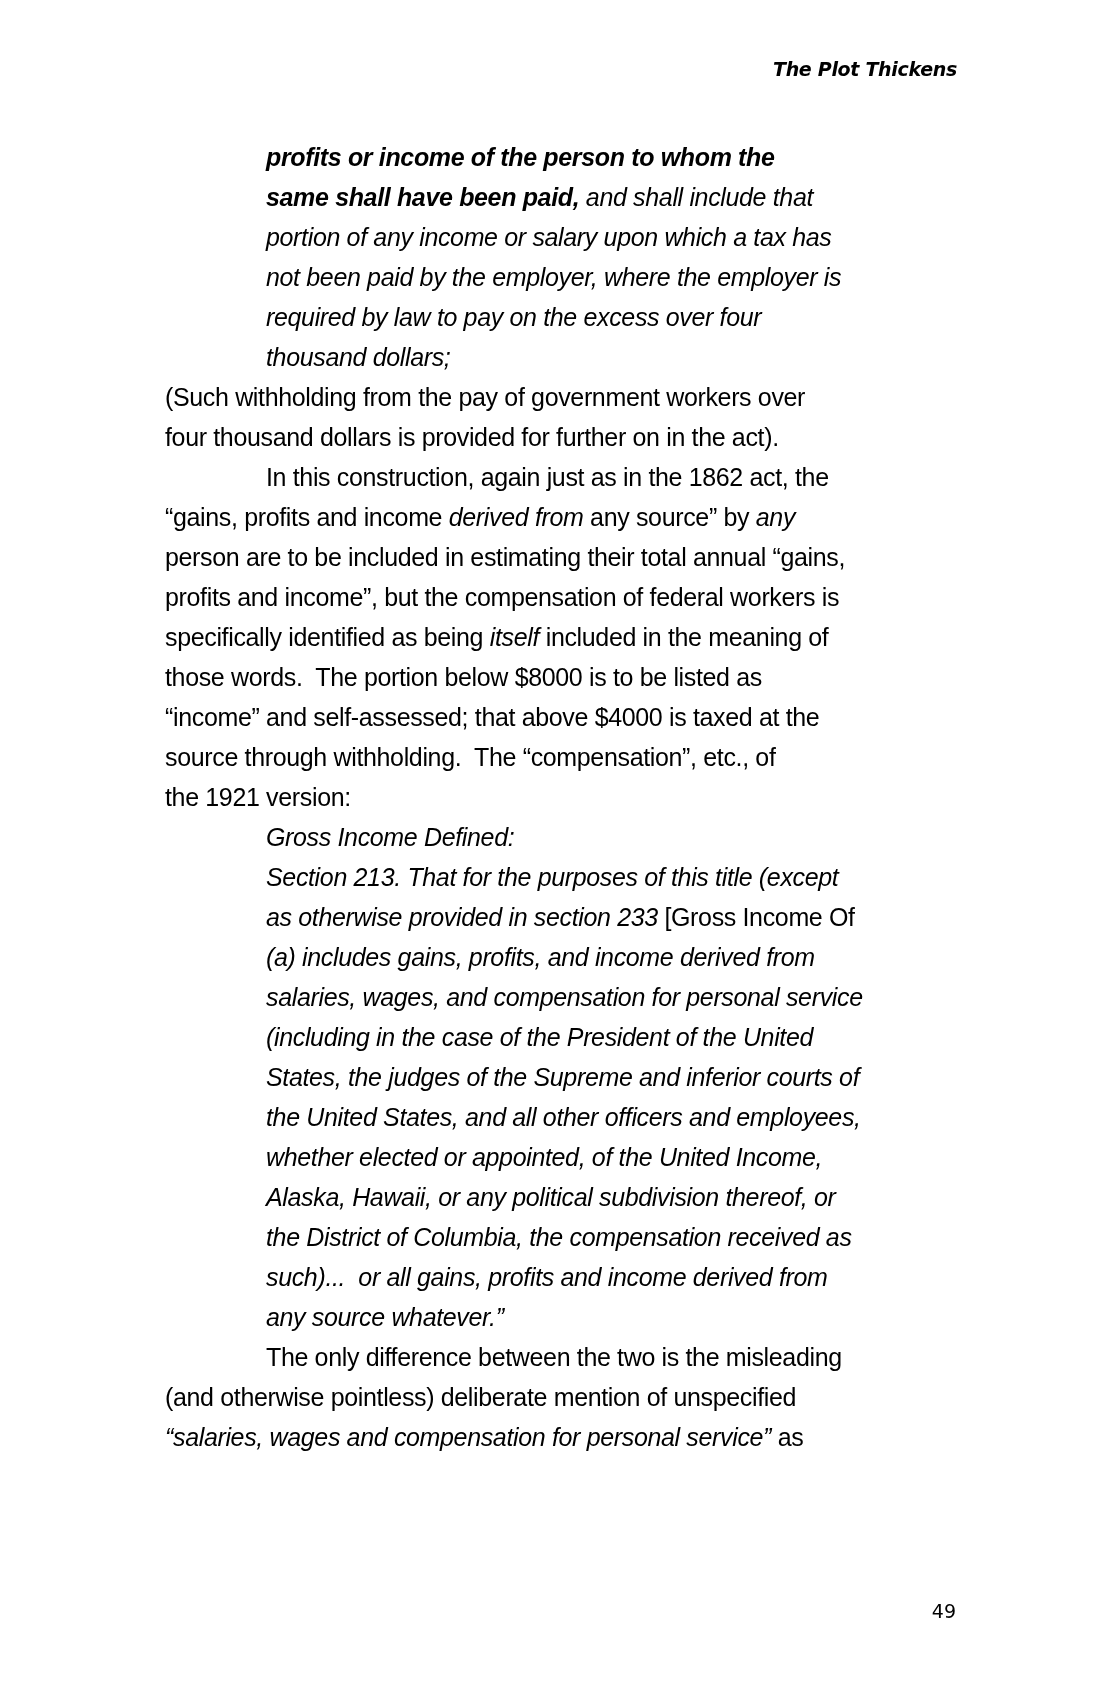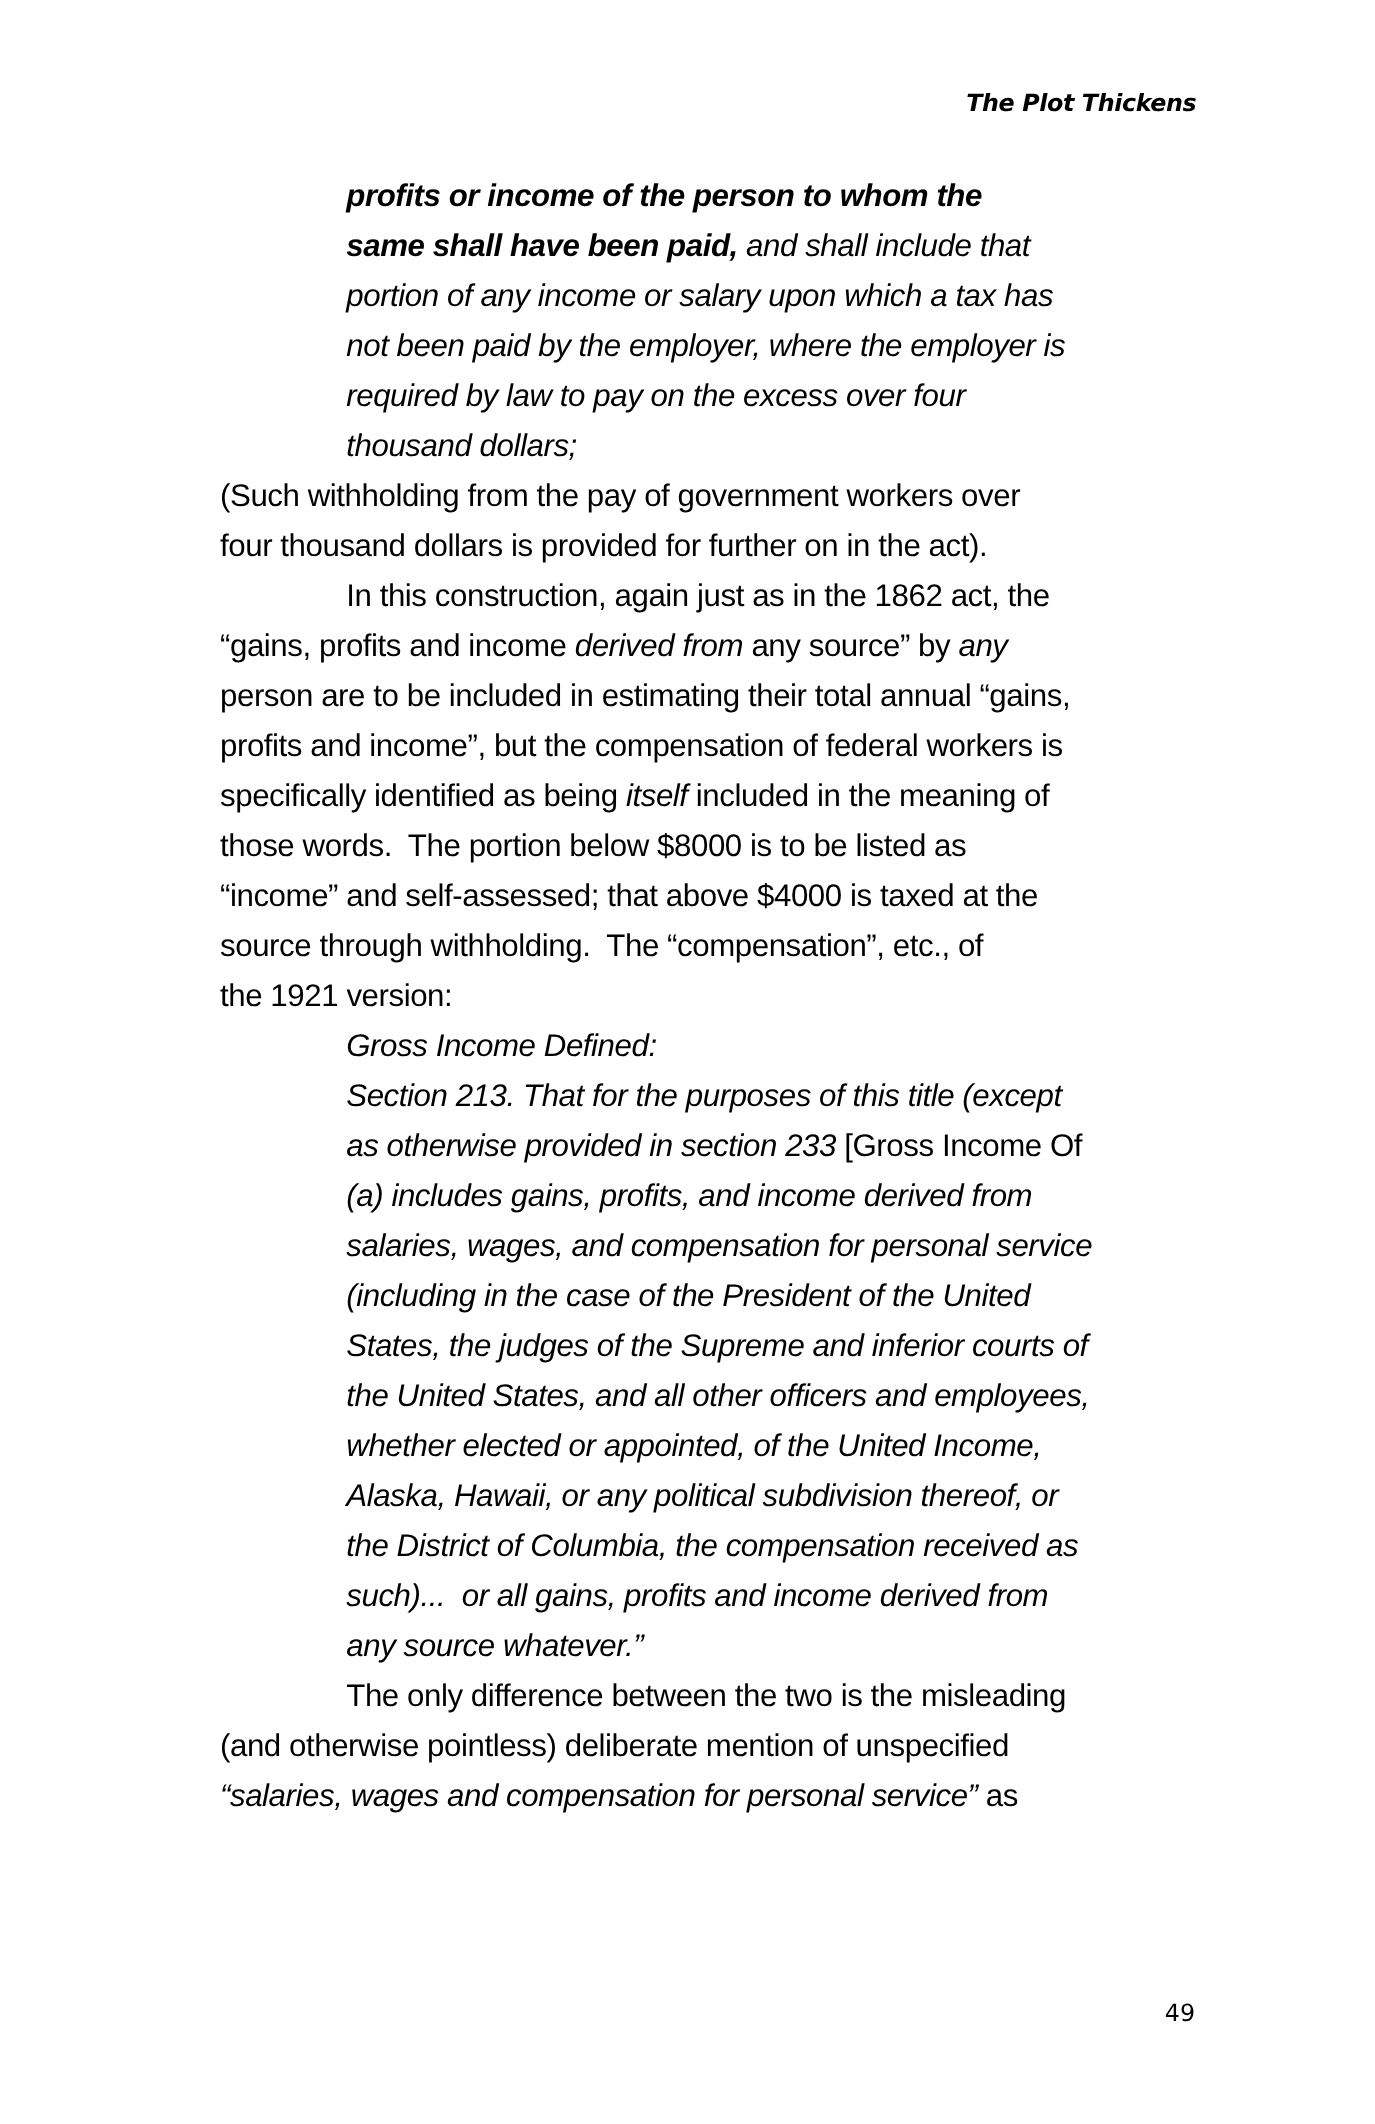--- a/index.html
+++ b/index.html
@@ -1,24 +1,24 @@
 <!DOCTYPE html>
 <html><head>
 <meta charset="utf-8">
 <style>
   html, body { margin: 0; padding: 0; background: #ffffff; }
   body { width: 1100px; height: 1699px; position: relative; overflow: hidden; color: #000; }
   .page { position: absolute; left: 0; top: 0; width: 1100px; height: 1699px; background: #fff; }
   .running-head {
-    position: absolute; right: 143px; top: 72px;
+    position: absolute; right: 143px; top: 58px;
     font-family: "DejaVu Sans", sans-serif; font-weight: bold; font-style: italic;
     font-size: 19px; letter-spacing: -0.3px; white-space: nowrap;
   }
   .body-text {
-    position: absolute; left: 11px; top: 137px; width: 924px;
+    position: absolute; left: 0; top: 137px; width: 924px;
     font-family: "Liberation Sans", sans-serif; font-size: 25px;
   }
   .line {
     position: relative; height: 40px; line-height: 40px; white-space: nowrap;
     letter-spacing: -0.35px;
   }
   .line.flush { padding-left: 165px; }
   .line.indent { padding-left: 266px; }
   .it { font-style: italic; }
   .bi { font-style: italic; font-weight: bold; }

